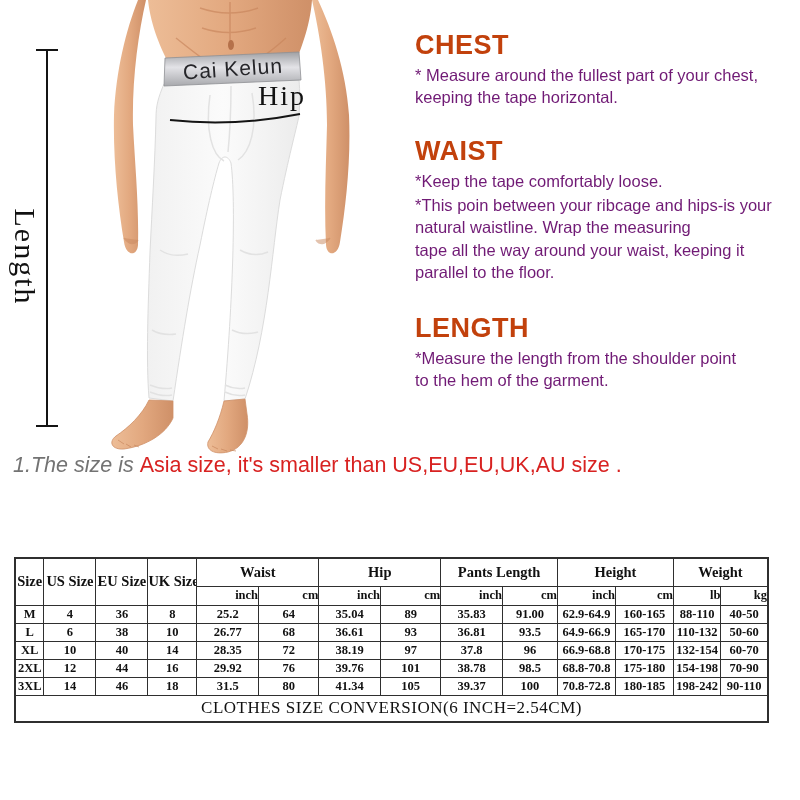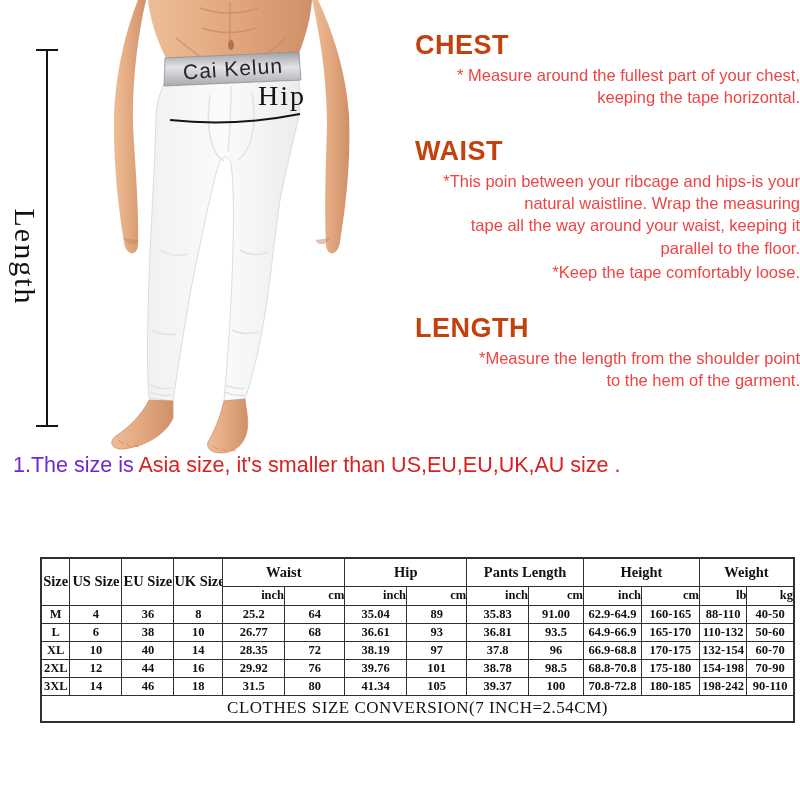--- a/index.html
+++ b/index.html
@@ -23,33 +23,33 @@
   .hip-label {
     position:absolute; left:258px; top:80px;
     font-family:"Liberation Serif", serif; font-size:28px; color:#111; letter-spacing:2px;
   }
   .hip-curve { position:absolute; left:168px; top:110px; }
 
   
   .instructions { position:absolute; left:415px; top:30px; width:385px; color:#1b1b1b; }
   .instr-block { margin-bottom:22px; }
   .instr-block h3 { font-size:27px; font-weight:bold; color:#c2410c; letter-spacing:0.5px; margin-bottom:3px; }
-  .instr-block p { font-size:16.5px; line-height:1.34; white-space:pre-line; color:#ef4444; margin-bottom:2px;text-align:right; }
+  .instr-block p { font-size:16.5px; line-height:1.34; white-space:pre-line; color:#701a75; margin-bottom:2px; }
   .instr-block.waist { margin-top:28px; }
   .instr-block.length { margin-top:30px; }
 
   
   .notes { position:absolute; left:13px; top:451px; width:784px; }
   .note-line { font-size:21.5px; line-height:28px; color:#101010; }
   .c-red { color:#d82221;text-align:right; }
-  .c-black { color:#6d28d9; }
+  .c-black { color:#737373;font-style:italic; }
 
   
   .size-table {
-    position:absolute; left:40px; top:557px; width:755px;
+    position:absolute; left:14px; top:557px; width:755px;
     border-collapse:collapse; table-layout:fixed;
     font-family:"Liberation Serif", serif; color:#111; text-align:center;
     border:2px solid #2f2f2f;
   }
   .size-table th, .size-table td { border:1px solid #2f2f2f; overflow:hidden; white-space:nowrap; }
   .size-table thead tr.main th { height:28px; font-size:14.5px; font-weight:bold; }
   .size-table thead tr.sub th { height:19px; font-size:12.5px; font-weight:bold;text-align:right; }
   .size-table tbody td { height:18px; font-size:12.5px; font-weight:bold; }
   .size-table tfoot td { height:27px; font-size:17px; font-weight:normal; letter-spacing:0.5px; }
 </style>
@@ -151,25 +151,25 @@
   </section>
 
   <section class="instructions">
     <div class="instr-block chest">
       <h3>CHEST</h3>
       <p>* Measure around the fullest part of your chest,
 keeping the tape horizontal.</p>
     </div>
     <div class="instr-block waist">
       <h3>WAIST</h3>
+      <p>*Keep the tape comfortably loose.</p>
       <p>*This poin between your ribcage and hips-is your
 natural waistline. Wrap the measuring
 tape all the way around your waist, keeping it
 parallel to the floor.</p>
-      <p>*Keep the tape comfortably loose.</p>
     </div>
     <div class="instr-block length">
       <h3>LENGTH</h3>
       <p>*Measure the length from the shoulder point
 to the hem of the garment.</p>
     </div>
   </section>
 
   <section class="notes">
     <div class="note-line"><span class="c-black">1.The size is </span><span class="c-red">Asia size, it's smaller than US,EU,EU,UK,AU size .</span></div>
@@ -294,18 +294,18 @@
           <td>39.37</td>
           <td>100</td>
           <td>70.8-72.8</td>
           <td>180-185</td>
           <td>198-242</td>
           <td>90-110</td>
         </tr>
       </tbody>
     <tfoot>
       <tr>
-        <td colspan="14">CLOTHES SIZE CONVERSION(7 INCH=2.54CM)</td>
+        <td colspan="14">CLOTHES SIZE CONVERSION(6 INCH=2.54CM)</td>
       </tr>
     </tfoot>
   </table>
 
 </div>
 
 </body></html>

